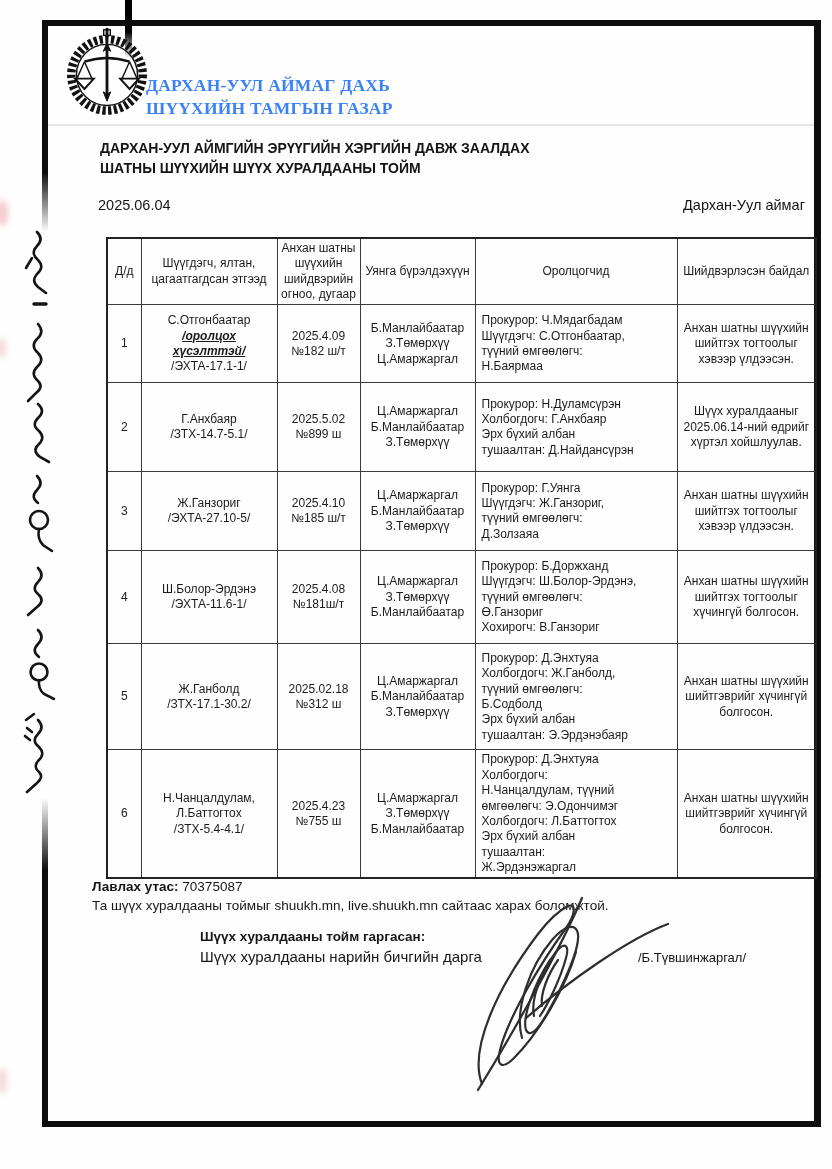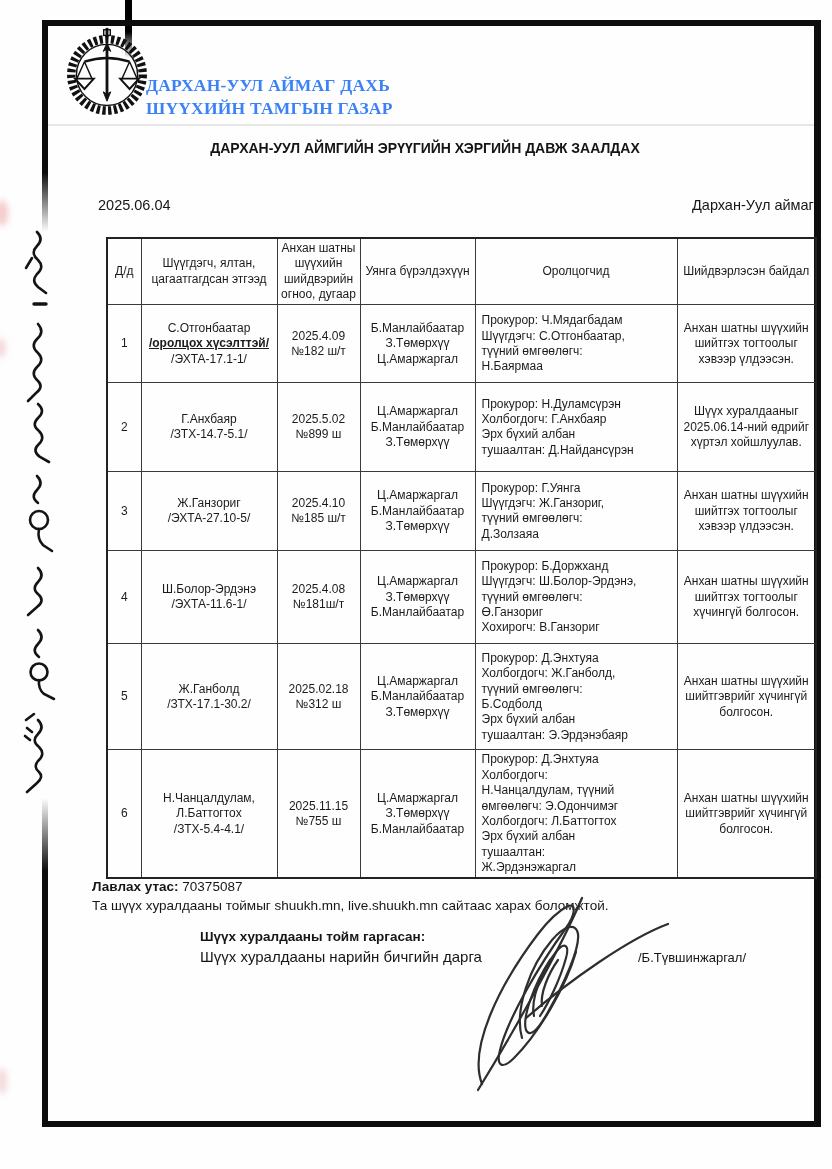--- a/index.html
+++ b/index.html
@@ -23,41 +23,41 @@
   .frame-left-bottom{left:42px;top:798px;width:6px;height:329px;background:linear-gradient(to bottom,rgba(13,13,13,0),#0d0d0d 22%);}
   .staple-mark{position:absolute;left:125px;top:0;width:7px;height:58px;background:linear-gradient(to bottom,#000 55%,rgba(0,0,0,0));}
   
   .logo{position:absolute;left:60px;top:26px;width:94px;height:94px;}
   .org-name{
     position:absolute;left:146px;top:42px;
     font-family:"Liberation Serif","DejaVu Serif",serif;
     font-weight:bold;font-size:17.5px;line-height:1.3;color:#3b82f6;letter-spacing:.2px;margin-top:32px;
   }
   .doc-title{
-    position:absolute;left:100px;top:138px;width:650px;text-align:center;
+    position:absolute;left:100px;top:138px;width:650px;text-align:left;
     font-weight:bold;font-size:14px;line-height:1.45;color:#151515;
   }
   .date-line{position:absolute;left:98px;top:197px;font-size:14.5px;}
   .location-line{
-    position:absolute;left:692px;top:197px;width:140px;overflow:hidden;
-    white-space:nowrap;font-size:14.5px;
+    position:absolute;left:674px;top:197px;width:140px;overflow:hidden;
+    white-space:nowrap;font-size:14.5px;text-align:center;
   }
   
   .mongol-script{position:absolute;left:12px;top:228px;width:48px;height:582px;}
   
   .summary-table-wrap{position:absolute;left:106px;top:237px;width:709px;}
   table.summary{border-collapse:collapse;width:709px;table-layout:fixed;border:2px solid #222;}
   table.summary th,table.summary td{
     border:1px solid #3a3a3a;font-size:12px;line-height:1.28;color:#1b1b1b;
     text-align:center;vertical-align:middle;padding:2px 3px;font-weight:normal;
     overflow:hidden;
   }
   table.summary td.participants{text-align:left;padding-left:6px;}
   .pre{white-space:pre-line;}
-  .def-note{font-weight:bold;text-decoration:underline;display:block;}
+  .def-note{font-weight:bold;text-decoration:underline;display:block;font-style:italic;}
   .def-name,.def-case{display:block;}
   col.c1{width:34px;}col.c2{width:136px;}col.c3{width:83px;}
   col.c4{width:115px;}col.c5{width:202px;}col.c6{width:139px;}
   
   .footer-phone{position:absolute;left:92px;top:879px;font-size:13.5px;}
   .footer-phone b{font-weight:bold;margin-top:26px;}
   .footer-note{position:absolute;left:92px;top:898px;font-size:13.5px;}
   .footer-made{position:absolute;left:200px;top:929px;font-size:13.5px;font-weight:bold;}
   .footer-secretary{position:absolute;left:200px;top:948px;font-size:15px;}
   .footer-name{position:absolute;left:638px;top:950px;font-size:13px;}
@@ -104,20 +104,21 @@
     </svg>
   </div>
 
   <div class="org-name">
     <div>ДАРХАН-УУЛ АЙМАГ ДАХЬ</div>
     <div>ШҮҮХИЙН ТАМГЫН ГАЗАР</div>
   </div>
 
   <div class="doc-title">
     <div>ДАРХАН-УУЛ АЙМГИЙН ЭРҮҮГИЙН ХЭРГИЙН ДАВЖ ЗААЛДАХ</div>
+    <div>ШАТНЫ ШҮҮХИЙН ШҮҮХ ХУРАЛДААНЫ ТОЙМ</div>
   </div>
 
   <div class="date-line">2025.06.04</div>
   <div class="location-line">Дархан-Уул аймаг</div>
 
   <div class="mongol-script">
     <svg viewBox="0 0 48 582" width="48" height="582" fill="none" stroke="#141414" stroke-width="2.6" stroke-linecap="round">
       <path d="M25 4 q7 7 0 14 q-7 7 1 14 q7 7 -1 14 q-6 7 1 13 l8 6"></path>
       <path d="M20 30 l-6 10"></path>
       <line x1="22" y1="76" x2="34" y2="76" stroke-width="3.4"></line>
@@ -261,21 +262,21 @@
       </tr>
 
       <tr style="height:122px;">
         <td>6</td>
         <td>
           <span class="def-name pre">Н.Чанцалдулам,
 Л.Баттогтох</span>
           <span class="def-case">/ЗТХ-5.4-4.1/</span>
         </td>
         <td>
-          <span style="display:block">2025.11.15</span>
+          <span style="display:block">2025.4.23</span>
           <span style="display:block">№755 ш</span>
         </td>
         <td class="pre">Ц.Амаржаргал
 З.Төмөрхүү
 Б.Манлайбаатар</td>
         <td class="participants pre">Прокурор: Д.Энхтуяа
 Холбогдогч:
 Н.Чанцалдулам, түүний
 өмгөөлөгч: Э.Одончимэг
 Холбогдогч: Л.Баттогтох

